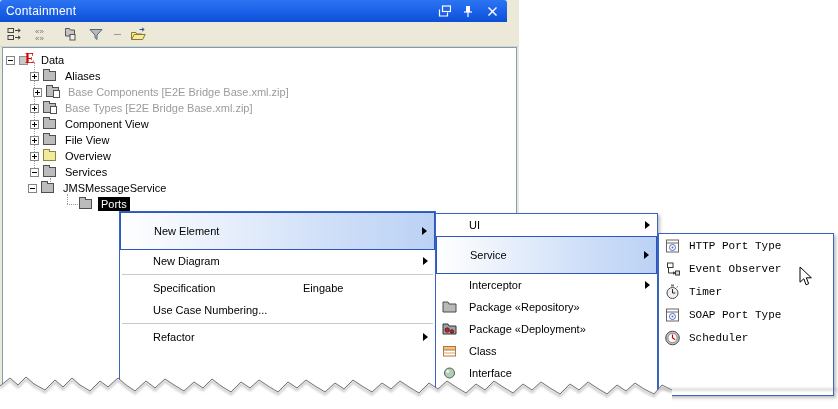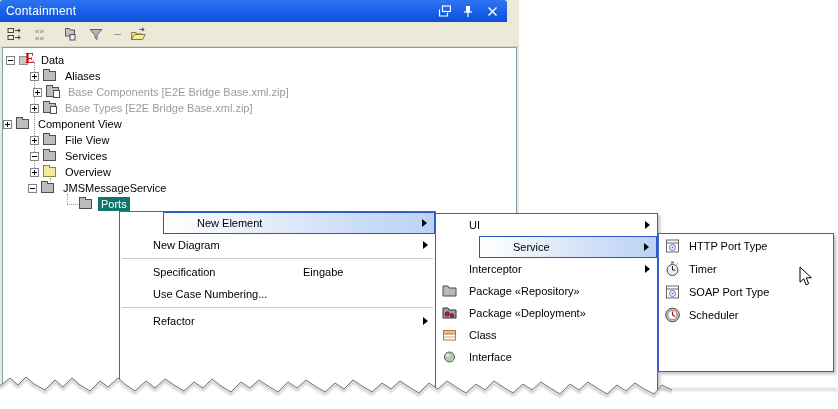--- a/index.html
+++ b/index.html
@@ -24,21 +24,21 @@
 
   .treebox { position:absolute; left:2px; top:47px; width:515px; height:353px;
     background:#fff; border:1px solid #7f9db9; padding-top:4px; overflow:hidden; }
   .trow { display:flex; align-items:center; height:16px; white-space:nowrap; }
   .exp { position:relative; width:9px; height:9px; border:1px solid #848484; background:#fff; flex:none; margin-right:4px; }
   .exp::before { content:""; position:absolute; left:1px; right:1px; top:3px; height:1px; background:#000; }
   .exp.plus::after { content:""; position:absolute; top:1px; bottom:1px; left:3px; width:1px; background:#000; }
   .ticon { width:16px; height:13px; flex:none; margin-right:3px; display:flex; align-items:center; }
   .tlabel { padding:1px 3px; }
   .dim .tlabel { color:#9b9b9b; }
-  .sel .tlabel { background:#0f766e; color:#fff; }
+  .sel .tlabel { background:#000000; color:#fff; }
   .vline { position:absolute; width:0; border-left:1px dotted #9a9a9a; }
   .hstub { width:11px; height:0; border-top:1px dotted #9a9a9a; flex:none; margin-right:1px; }
 
   
   .folder { position:relative; width:13px; height:10px; background:#bcbcbc; border:1px solid #4f4f4f; }
   .folder::before { content:""; position:absolute; top:-3px; left:-1px; width:5px; height:2px;
     background:#bcbcbc; border:1px solid #4f4f4f; border-bottom:none; }
   .folder.yellow { background:#f2eb9c; border-color:#8e8440; }
   .folder.yellow::before { background:#f2eb9c; border-color:#8e8440; }
   .folder.doc::after { content:""; position:absolute; right:-2px; bottom:-2px; width:5px; height:6px;
@@ -46,29 +46,29 @@
   .modelico { position:relative; width:15px; height:13px; }
   .modelico .blk { position:absolute; left:0; top:2px; width:9px; height:9px; background:#c9c9c9; border:1px solid #8f8f8f; }
   .modelico .e { position:absolute; left:6px; top:-2px; color:#d40000; font-weight:bold;
     font-family:"Liberation Serif","DejaVu Serif",serif; font-size:14px; line-height:14px; }
 
   
   .menu { position:absolute; background:#fff; border:1px solid #3a64c0;
     box-shadow:2px 2px 3px rgba(110,110,110,.45); }
   .mrow { position:relative; height:22px; display:flex; align-items:center; padding-left:33px; padding-right:18px; }
   .mrow.hl { background:linear-gradient(to right,#ffffff,#c9dbf7 75%,#bcd2f5);
-    border:1px solid #2b57c0; height:22px;margin-left:43px; }
+    border:1px solid #2b57c0; height:38px; }
   .micon { position:absolute; left:5px; top:50%; transform:translateY(-50%); width:17px; height:17px; }
   .mshort { position:absolute; left:183px; }
   .marrow { position:absolute; right:7px; top:50%; transform:translateY(-50%);
     width:0; height:0; border-left:5px solid #000; border-top:4px solid transparent; border-bottom:4px solid transparent; }
   .msep { height:1px; background:#c9c9c9; margin:2px 2px; }
   #menu-context  { left:119px; top:211px; width:317px; height:198px; box-shadow:none; }
   #menu-newelem  { left:435px; top:213px; width:223px; height:196px; }
-  #menu-service  { left:658px; top:233px; width:176px; height:139px; }
+  #menu-service  { left:658px; top:233px; width:176px; height:163px;font-family:Liberation Mono, monospace; }
   #menu-service .mrow { height:23px; padding-left:30px; }
   .mrow.hl3 { background:#cfe0f6; border:1px solid #325db4; }
 
   
   .tear { position:absolute; left:0; top:372px; width:672px; height:37px; pointer-events:none; }
   .tearshadow2 { position:absolute; left:660px; top:388px; width:178px; height:3px;
     background:rgba(150,150,150,.30); border-radius:2px; filter:blur(1px); }
   .cursor { position:absolute; left:799px; top:266px; width:15px; height:22px; }
 </style>
 </head>
@@ -171,47 +171,47 @@
           </span>
         <span class="tlabel">Base Components [E2E Bridge Base.xml.zip]</span>
       </div>
       <div class="trow dim" style="padding-left:27px">
         <span class="exp plus"></span>
         <span class="ticon">
             <span class="folder doc"></span>
           </span>
         <span class="tlabel">Base Types [E2E Bridge Base.xml.zip]</span>
       </div>
-      <div class="trow" style="">
+      <div class="trow" style="padding-left:27px">
         <span class="exp plus"></span>
         <span class="ticon">
             <span class="folder"></span>
           </span>
         <span class="tlabel">Component View</span>
       </div>
       <div class="trow" style="padding-left:27px">
         <span class="exp plus"></span>
         <span class="ticon">
             <span class="folder"></span>
           </span>
         <span class="tlabel">File View</span>
       </div>
       <div class="trow" style="padding-left:27px">
+        <span class="exp plus"></span>
+        <span class="ticon">
+            <span class="folder yellow"></span>
+          </span>
+        <span class="tlabel">Overview</span>
+      </div>
+      <div class="trow" style="padding-left:27px">
         <span class="exp"></span>
         <span class="ticon">
             <span class="folder"></span>
           </span>
         <span class="tlabel">Services</span>
-      </div>
-      <div class="trow" style="padding-left:27px">
-        <span class="exp plus"></span>
-        <span class="ticon">
-            <span class="folder yellow"></span>
-          </span>
-        <span class="tlabel">Overview</span>
       </div>
       <div class="trow" style="padding-left:25px">
         <span class="exp"></span>
         <span class="ticon">
             <span class="folder"></span>
           </span>
         <span class="tlabel">JMSMessageService</span>
       </div>
       <div class="trow sel" style="padding-left:64px">
         <span class="hstub"></span>
@@ -303,20 +303,32 @@
     <div class="mrow">
       <span class="micon">
         <svg width="17" height="17" viewBox="0 0 17 17">
           <rect x="2.5" y="2.5" width="12" height="12" fill="#fff" stroke="#666"></rect>
           <line x1="2.5" y1="5.5" x2="14.5" y2="5.5" stroke="#666"></line>
           <circle cx="8.5" cy="10" r="3" fill="none" stroke="#5568c8"></circle>
           <circle cx="8.5" cy="10" r="1" fill="#5568c8"></circle>
         </svg>
       </span>
       <span>HTTP Port Type</span>
+    </div>
+    <div class="mrow">
+      <span class="micon">
+        <svg width="17" height="17" viewBox="0 0 17 17" stroke="#3a3a3a" fill="none">
+          <rect x="3.5" y="2.5" width="5.5" height="4.5" fill="#fff"></rect>
+          <line x1="4.5" y1="7" x2="4.5" y2="12.5"></line>
+          <line x1="4.5" y1="12.5" x2="9" y2="12.5"></line>
+          <path d="M9 10.8 L12 12.5 L9 14.2 Z" fill="#3a3a3a" stroke="none"></path>
+          <rect x="11.5" y="10.5" width="4" height="4" fill="#d8d8d8"></rect>
+        </svg>
+      </span>
+      <span>Event Observer</span>
     </div>
     <div class="mrow">
       <span class="micon">
         <svg width="17" height="17" viewBox="0 0 17 17">
           <rect x="7" y="1" width="3" height="2" fill="#777"></rect>
           <line x1="12.5" y1="4" x2="14" y2="2.8" stroke="#777"></line>
           <circle cx="8.5" cy="9.5" r="5.5" fill="#efefef" stroke="#4a4a4a"></circle>
           <line x1="8.5" y1="9.5" x2="8.5" y2="5.6" stroke="#222"></line>
           <line x1="8.5" y1="9.5" x2="11.3" y2="9.5" stroke="#222"></line>
         </svg>

